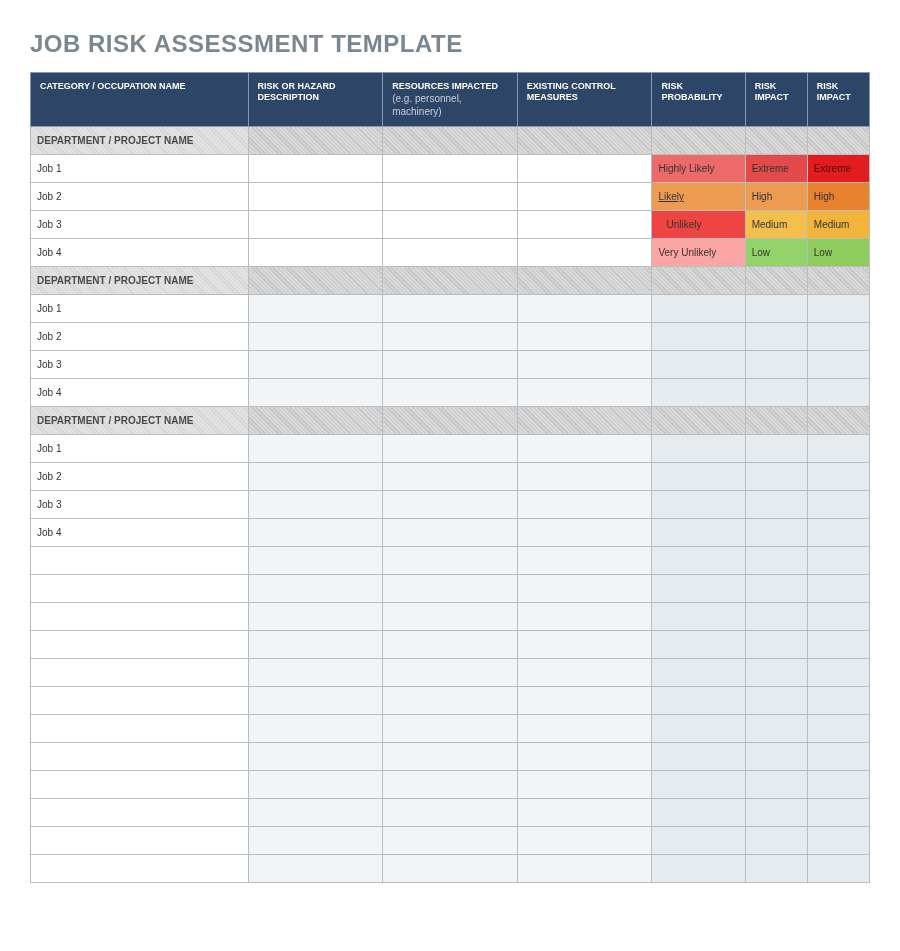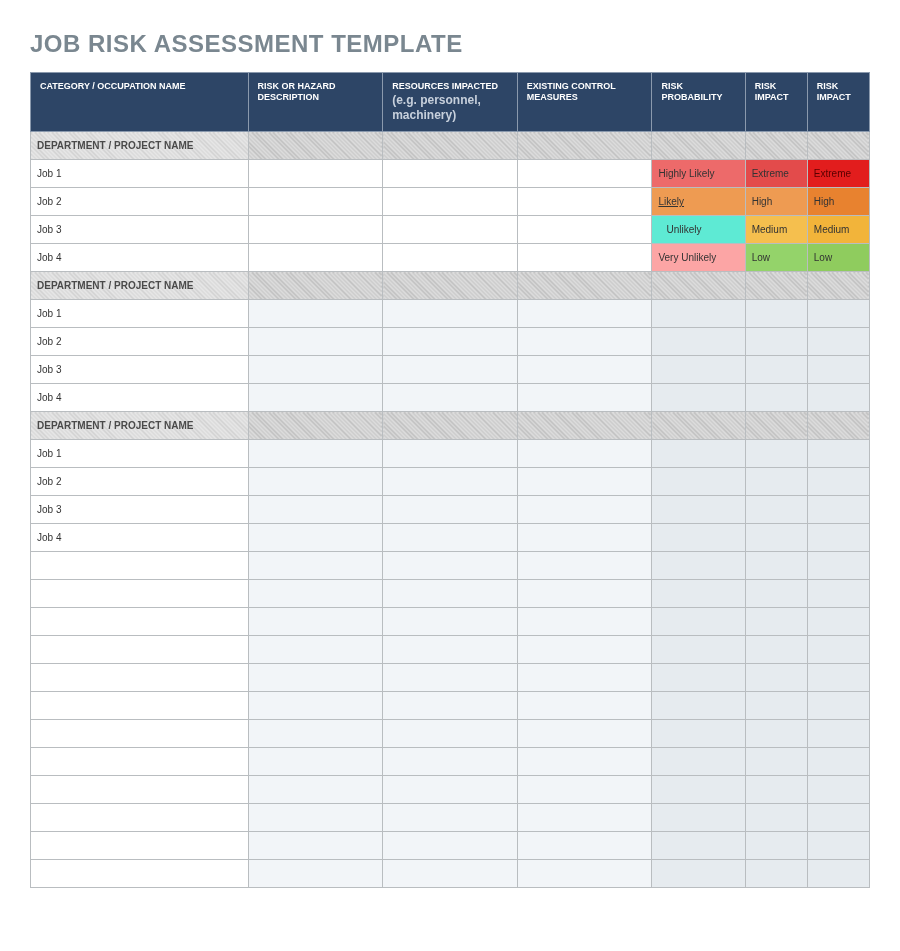--- a/index.html
+++ b/index.html
@@ -28,22 +28,22 @@
     font-size: 9px;
     font-weight: bold;
     text-align: left;
     padding: 8px 9px;
     border: 1px solid #8a99ad;
     vertical-align: top;
     line-height: 1.25;
   }
   th .sub {
     display: block;
-    font-weight: bold;
-    font-size: 12px;
+    font-weight: normal;
+    font-size: 10px;
     color: #c7d0dc;
     margin-top: 1px;
   }
   td {
     border: 1px solid #b9bdc0;
     font-size: 10px;
     color: #333333;
     padding: 0 6px;
     height: 28px;
     vertical-align: middle;
@@ -58,21 +58,21 @@
   }
   tr.dept td.shade-mid, tr.dept td.shade-right {
     background-image: repeating-linear-gradient(45deg, #bdbdbd 0 1px, #dcdcdc 1px 3px);
   }
   
   td.shade-mid { background: #f2f5f8; }
   td.shade-right { background: #e6ebef; }
   
   td.hl   { background: #ed6a6a; }
   td.li   { background: #ee9b52; text-decoration: underline; }
-  td.ul   { background: #5eead4; padding-left: 14px; }
+  td.ul   { background: #ef4444; padding-left: 14px; }
   td.vul  { background: #fca5a5; }
   td.ext  { background: #e34b4b; }
   td.high { background: #ee9b52; }
   td.med  { background: #f5bf4e; }
   td.low  { background: #94d36a; }
   td.r-ext  { background: #e21d1d; color:#5a0000;}
   td.r-high { background: #e8822f; }
   td.r-med  { background: #f2b43a; }
   td.r-low  { background: #8fcc5e; }
   col.c1 { width: 210px; }

